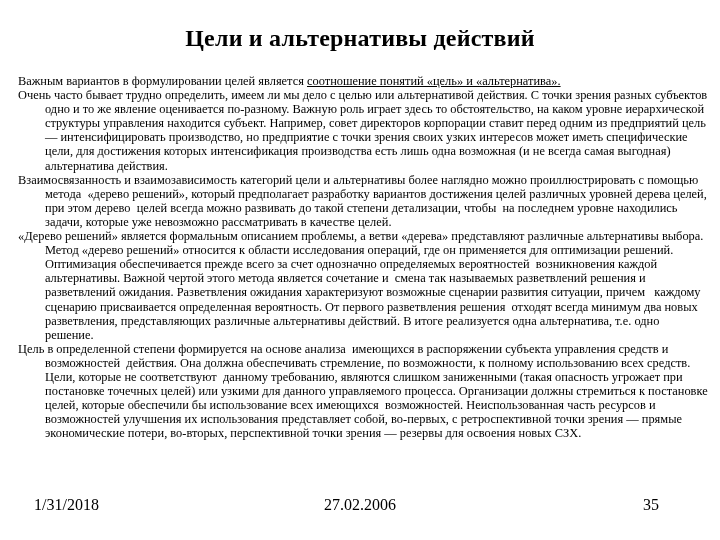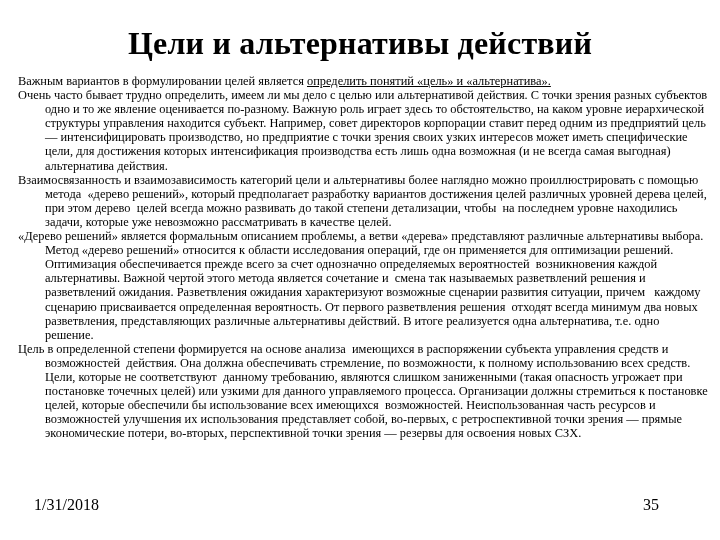--- a/index.html
+++ b/index.html
@@ -16,21 +16,21 @@
     font-family: "Liberation Serif", "DejaVu Serif", serif;
     overflow: hidden;
   }
   .slide-title {
     position: absolute;
     top: 25px;
     left: 0;
     right: 0;
     margin: 0;
     text-align: center;
-    font-size: 32px;
+    font-size: 24px;
     font-weight: bold;
     letter-spacing: 0.2px;
   }
   .slide-body {
     position: absolute;
     top: 74px;
     left: 18px;
     right: 10px;
     font-size: 12.4px;
     line-height: 14.1px;
@@ -72,29 +72,30 @@
   }
 </style>
 </head>
 <body>
 
 <div class="slide">
 
   <h1 class="slide-title">Цели и альтернативы действий</h1>
 
   <div class="slide-body">
-    <p class="para"><span>Важным вариантов в формулировании целей является </span><span class="underlined">определить понятий «цель» и «альтернатива».</span></p>
+    <p class="para"><span>Важным вариантов в формулировании целей является </span><span class="underlined">соотношение понятий «цель» и «альтернатива».</span></p>
 
     <p class="para">Очень часто бывает трудно определить, имеем ли мы дело с целью или альтернативой действия. С точки зрения разных субъектов одно и то же явление оценивается по-разному. Важную роль играет здесь то обстоятельство, на каком уровне иерархической структуры управления находится субъект. Например, совет директоров корпорации ставит перед одним из предприятий цель — интенсифицировать производство, но предприятие с точки зрения своих узких интересов может иметь специфические цели, для достижения которых интенсификация производства есть лишь одна возможная (и не всегда самая выгодная) альтернатива действия.</p>
 
     <p class="para">Взаимосвязанность и взаимозависимость категорий цели и альтернативы более наглядно можно проиллюстрировать с помощью метода  «дерево решений», который предполагает разработку вариантов достижения целей различных уровней дерева целей, при этом дерево  целей всегда можно развивать до такой степени детализации, чтобы  на последнем уровне находились задачи, которые уже невозможно рассматривать в качестве целей.</p>
 
     <p class="para">«Дерево решений» является формальным описанием проблемы, а ветви «дерева» представляют различные альтернативы выбора. Метод «дерево решений» относится к области исследования операций, где он применяется для оптимизации решений.  Оптимизация обеспечивается прежде всего за счет однозначно определяемых вероятностей  возникновения каждой альтернативы. Важной чертой этого метода является сочетание и  смена так называемых разветвлений решения и разветвлений ожидания. Разветвления ожидания характеризуют возможные сценарии развития ситуации, причем   каждому сценарию присваивается определенная вероятность. От первого разветвления решения  отходят всегда минимум два новых разветвления, представляющих различные альтернативы действий. В итоге реализуется одна альтернатива, т.е. одно решение.</p>
 
     <p class="para">Цель в определенной степени формируется на основе анализа  имеющихся в распоряжении субъекта управления средств и возможностей  действия. Она должна обеспечивать стремление, по возможности, к полному использованию всех средств. Цели, которые не соответствуют  данному требованию, являются слишком заниженными (такая опасность угрожает при постановке точечных целей) или узкими для данного управляемого процесса. Организации должны стремиться к постановке целей, которые обеспечили бы использование всех имеющихся  возможностей. Неиспользованная часть ресурсов и возможностей улучшения их использования представляет собой, во-первых, с ретроспективной точки зрения — прямые экономические потери, во-вторых, перспективной точки зрения — резервы для освоения новых СЗХ.</p>
   </div>
 
   <div class="slide-footer">
     <span class="footer-date-left">1/31/2018</span>
+    <span class="footer-date-center">27.02.2006</span>
     <span class="footer-slide-number">35</span>
   </div>
 
 </div>
 
 </body></html>

